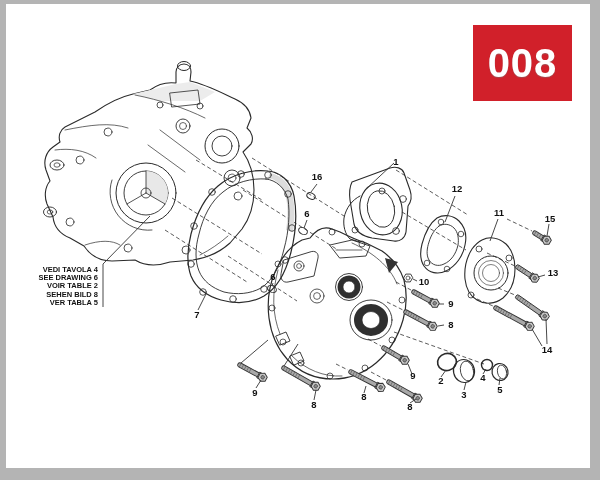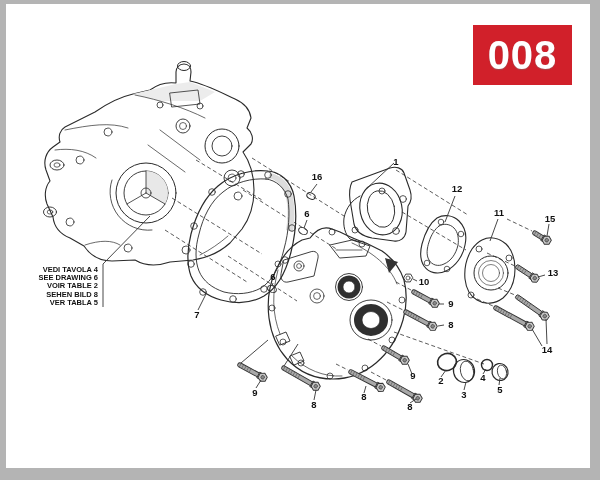--- a/index.html
+++ b/index.html
@@ -7,21 +7,21 @@
     width:600px;height:480px;overflow:hidden;position:relative;
     background:#b4b4b4;
     font-family:"Liberation Sans", sans-serif;
   }
   .paper{
     position:absolute;left:6px;top:4px;width:584px;height:464px;
     background:#ffffff;
   }
   svg.diagram{position:absolute;left:0;top:0;width:600px;height:480px;}
   .badge{
-    position:absolute;left:473px;top:25px;width:99px;height:60px;
+    position:absolute;left:473px;top:25px;width:99px;height:76px;
     display:flex;align-items:center;justify-content:center;
   }
   .badge span{
     color:#fff;font-size:40px;font-weight:bold;letter-spacing:1px;
     text-shadow:0 1px 1px rgba(120,120,120,.5);
   }
   .note-box{
     position:absolute;left:26px;top:266px;width:72px;
     text-align:right;color:#111;
   }

